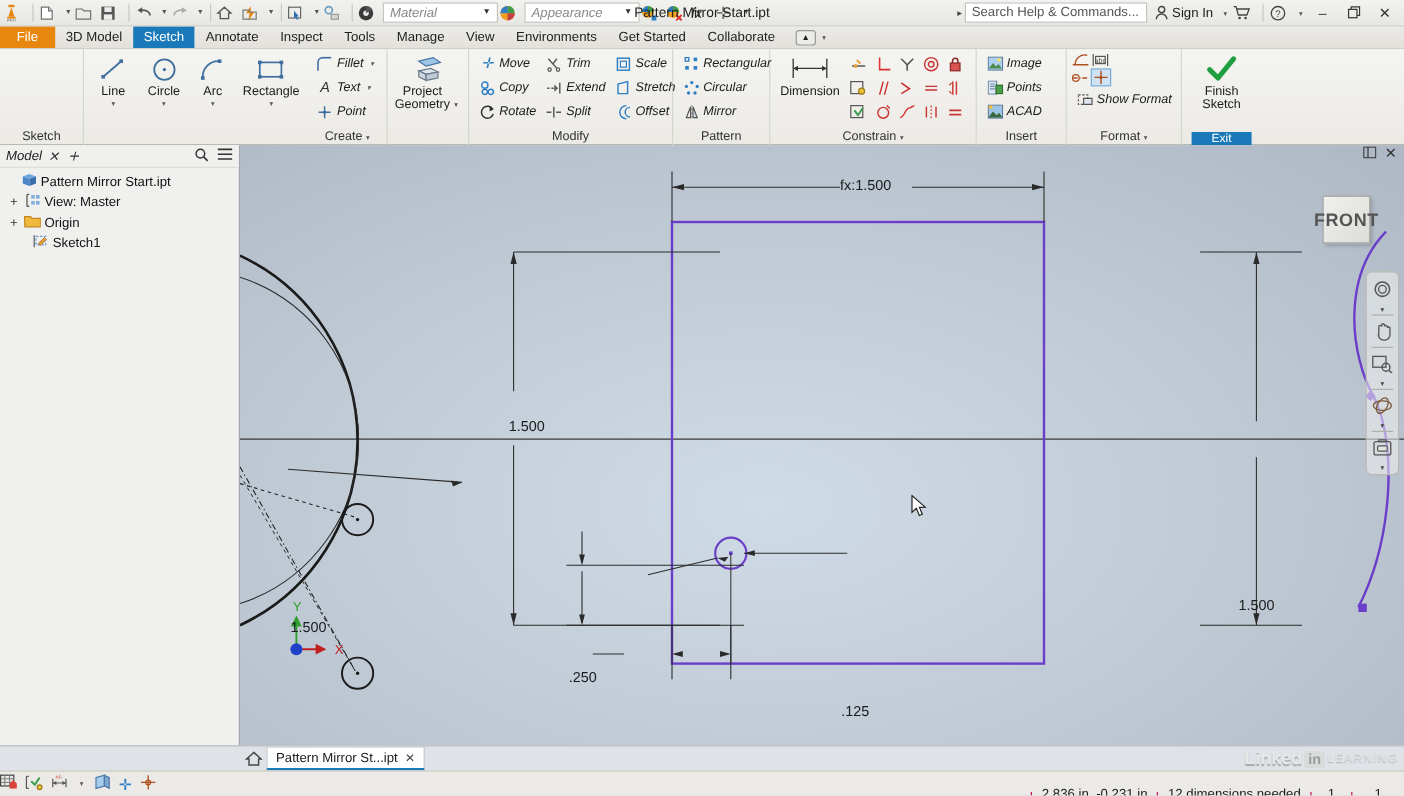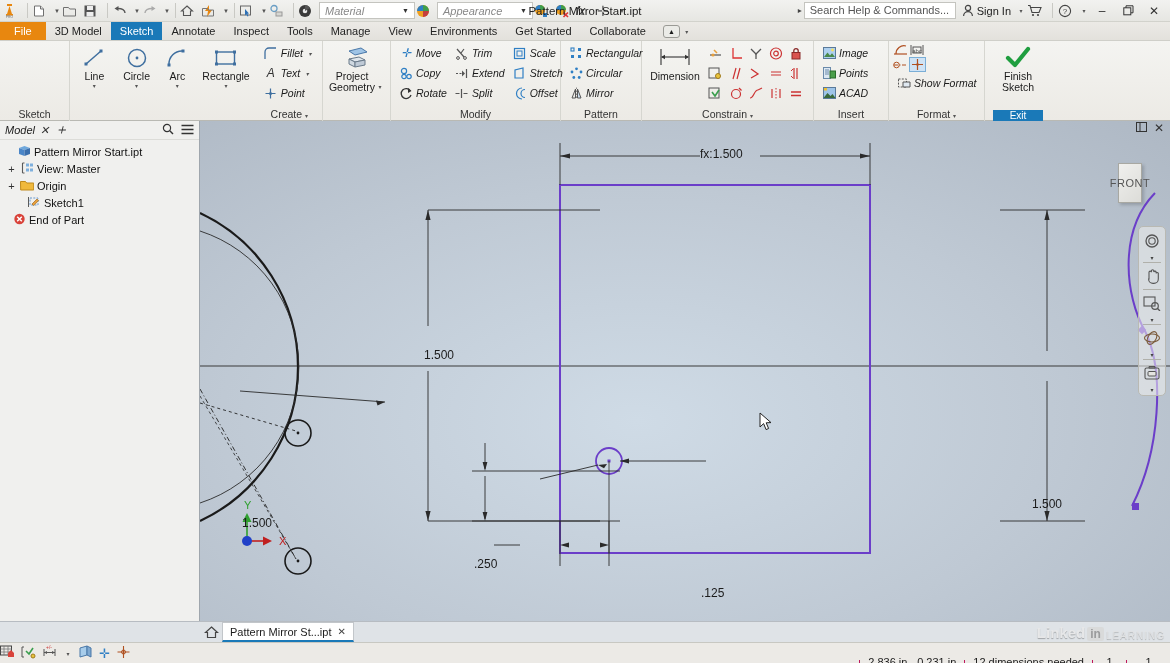--- a/index.html
+++ b/index.html
@@ -126,25 +126,26 @@
   
   .canvas { flex:1; position:relative; overflow:hidden;
             background: radial-gradient(ellipse at 45% 60%, #cfdbe6 0%, #bfc9d4 55%, #aeb8c4 100%); }
   .canvas-topbar {
     position:absolute; top:0; right:0; height:14px; display:flex; gap:7px;
     padding-right:6px; align-items:center; font-size:11px; color:#333; z-index:5;
   }
   .cursor-arrow { position:absolute; z-index:9; pointer-events:none; }
 
   .viewcube {
-    position:absolute; top:42px; right:28px; width:24px; height:40px;
+    position:absolute; top:42px; right:28px; width:40px; height:40px;
     background: linear-gradient(135deg,#f0f0ee,#dcdcd8);
     border:1px solid #a8a8a2; display:flex; align-items:center; justify-content:center;
-    font-size:11px; color:#555; letter-spacing:0.5px;
+    font-size:15px; color:#555; letter-spacing:0.5px;
     box-shadow: 2px 2px 3px rgba(0,0,0,.18);
+    font-weight: bold;
   }
   .navbar-tools {
     position:absolute; right:4px; top:105px; width:28px;
     background: rgba(240,240,238,.55); border:1px solid #b9b9b3; border-radius:5px;
     display:flex; flex-direction:column; align-items:center; padding:4px 0; gap:3px;
   }
   .navbar-tools .nt { width:22px; height:20px; display:flex; align-items:center; justify-content:center; }
   .navbar-tools .ntc { font-size:6px; color:#444; height:5px; }
   .nt-div { width:18px; height:1px; background:#b0b0aa; }
 
@@ -174,21 +175,21 @@
     font-size:11px; border-top:1px solid #c8c8c2; position:relative;
   }
   .sb-ready { padding-left:5px; width:390px; }
   .sb-icons { display:flex; align-items:center; gap:6px; }
   .sb-right { margin-left:auto; display:flex; align-items:stretch; height:100%; }
   .sb-cell {
     display:flex; align-items:center; justify-content:center;
     border-left:1px solid #be185d; padding:0 8px; white-space:nowrap;margin-top:17px;
   }
   .ll-logo {
-    position:absolute; right:5px; bottom:22px; display:flex; align-items:flex-end; gap:2px;
+    position:absolute; right:5px; bottom:22px; display:flex; align-items:center; gap:2px;
     opacity:.8; z-index:22;
   }
   .ll-word { font-size:15px; font-weight:bold; color:#e9e9e9; text-shadow:0 1px 1px rgba(0,0,0,.35);}
   .ll-in { background:#d8d8d8; color:#8a8a8a; font-size:12px; font-weight:bold; padding:0 3px; border-radius:2px;}
   .ll-learning { font-size:10px; color:#e2e2e2; letter-spacing:1px; text-shadow:0 1px 1px rgba(0,0,0,.3);}
 </style>
 </head>
 <body>
 
 <div class="titlebar">
@@ -867,27 +868,20 @@
         <span class="tlabel">Origin</span>
       </div>
       <div class="tnode" style="padding-left:27px;">
         <span><svg width="14" height="12" viewBox="0 0 14 12">
               <path d="M1.5 1 v10" stroke="#5a5a5a" stroke-width="1"></path>
               <rect x="3" y="2" width="8" height="7" fill="none" stroke="#6a9ad0" stroke-dasharray="2 1.3"></rect>
               <path d="M5 8 L10 3 l1.6 1.6 L6.6 9.6z" fill="#e8a03c" stroke="#a06a1c" stroke-width=".7"></path>
             </svg></span>
         <span class="tlabel">Sketch1</span>
       </div>
-      <div class="tnode" style="padding-left:13px;">
-        <span><svg width="13" height="12" viewBox="0 0 13 12">
-              <circle cx="6.5" cy="6" r="5.2" fill="#d9433a"></circle>
-              <path d="M4.2 3.7 L8.8 8.3 M8.8 3.7 L4.2 8.3" stroke="#fff" stroke-width="1.5"></path>
-            </svg></span>
-        <span class="tlabel">End of Part</span>
-      </div>
     </div>
   </div>
 
   <div class="canvas">
     <div class="canvas-topbar">
       <span>
         <svg width="11" height="10" viewBox="0 0 11 10">
             <rect x="0.5" y="0.5" width="10" height="9" fill="none" stroke="#333"></rect>
             <path d="M4 0.5 v9" stroke="#333"></path>
           </svg>

